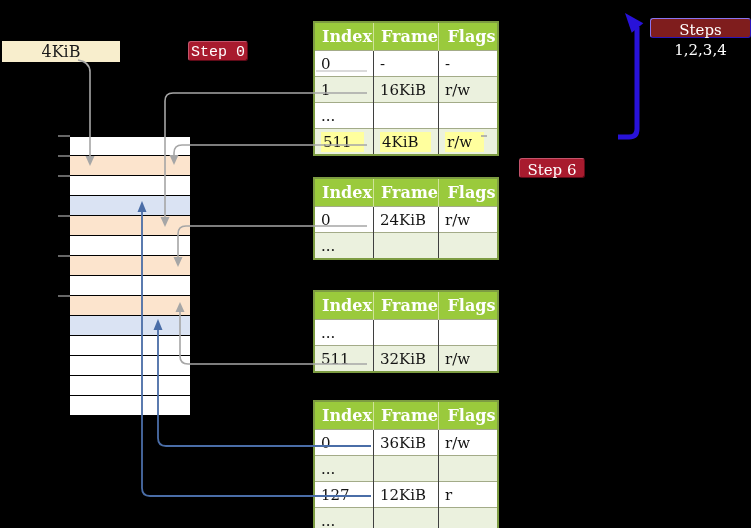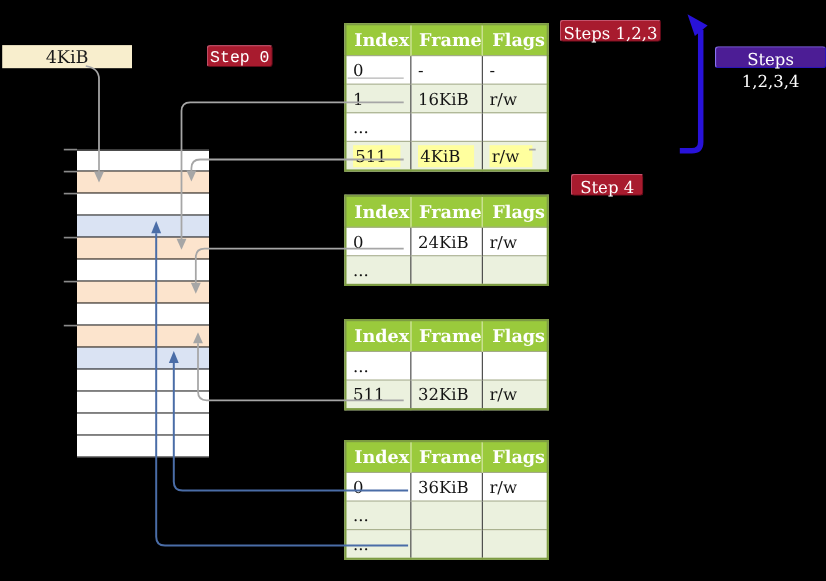--- a/index.html
+++ b/index.html
@@ -13,22 +13,22 @@
     left:2px;top:41px;width:118px;height:21px;background:#f8eecd;color:#1a1a1a;
     font-size:16px;line-height:21px;text-align:center;
   }
   
   .badge{
     height:20px;color:#fff;font-size:15px;line-height:20px;text-align:center;
     border-radius:3px;padding:1px 0;
   }
   .badge.red{background:#a81b2e;border-top:1px solid #c4536b;border-left:1px solid #c4536b;
     border-bottom:1px solid #5f0a18;border-right:1px solid #5f0a18;box-sizing:border-box;}
-  .badge.blue{background:#4c1d95;border-top:1px solid #8a74f0;border-left:1px solid #8a74f0;
-    border-bottom:1px solid #2a14b8;border-right:1px solid #2a14b8;box-sizing:border-box;margin-top:24px;}
+  .badge.blue{background:#7f1d1d;border-top:1px solid #8a74f0;border-left:1px solid #8a74f0;
+    border-bottom:1px solid #2a14b8;border-right:1px solid #2a14b8;box-sizing:border-box;}
   .b-step0{left:188px;top:41px;width:60px;font-family:Liberation Mono, monospace;}
   .b-steps123{left:509px;top:18px;width:92px;}
   .b-steps1234{left:650px;top:18px;width:101px;}
   .b-step4{left:519px;top:158px;width:66px;}
   
   .memcol{left:70px;top:136px;width:120px;height:280px;background:#000;}
   .memrow{height:20px;box-sizing:border-box;border-bottom:1px solid #000;background:#fff;}
   .memrow:first-child{border-top:1px solid #000;height:20px;}
   .memrow.orange{background:#fce4cd;}
   .memrow.blue{background:#dae3f3;}
@@ -57,28 +57,25 @@
 
 <div class="canvas">
 
   <div class="abs page-size-box">
     <span>4KiB</span>
   </div>
 
   <div class="abs badge red b-step0">
     <span>Step 0</span>
   </div>
-  <div class="abs badge red b-steps123">
-    <span>Steps 1,2,3</span>
-  </div>
   <div class="abs badge blue b-steps1234">
     <span>Steps 1,2,3,4</span>
   </div>
   <div class="abs badge red b-step4">
-    <span>Step 4</span>
+    <span>Step 6</span>
   </div>
 
   <div class="abs memcol">
       <div class="memrow white"></div>
       <div class="memrow orange"></div>
       <div class="memrow white"></div>
       <div class="memrow blue"></div>
       <div class="memrow orange"></div>
       <div class="memrow white"></div>
       <div class="memrow orange"></div>
@@ -190,20 +187,25 @@
     </tr>
     <tr>
       <td>0</td>
       <td>36KiB</td>
       <td>r/w</td>
     </tr>
     <tr class="green">
       <td>...</td>
       <td></td>
       <td></td>
+    </tr>
+    <tr>
+      <td>127</td>
+      <td>12KiB</td>
+      <td>r</td>
     </tr>
     <tr class="green">
       <td>...</td>
       <td></td>
       <td></td>
     </tr>
   </tbody>
     </table>
 
   <svg class="abs overlay" width="751" height="528" viewBox="0 0 751 528">

